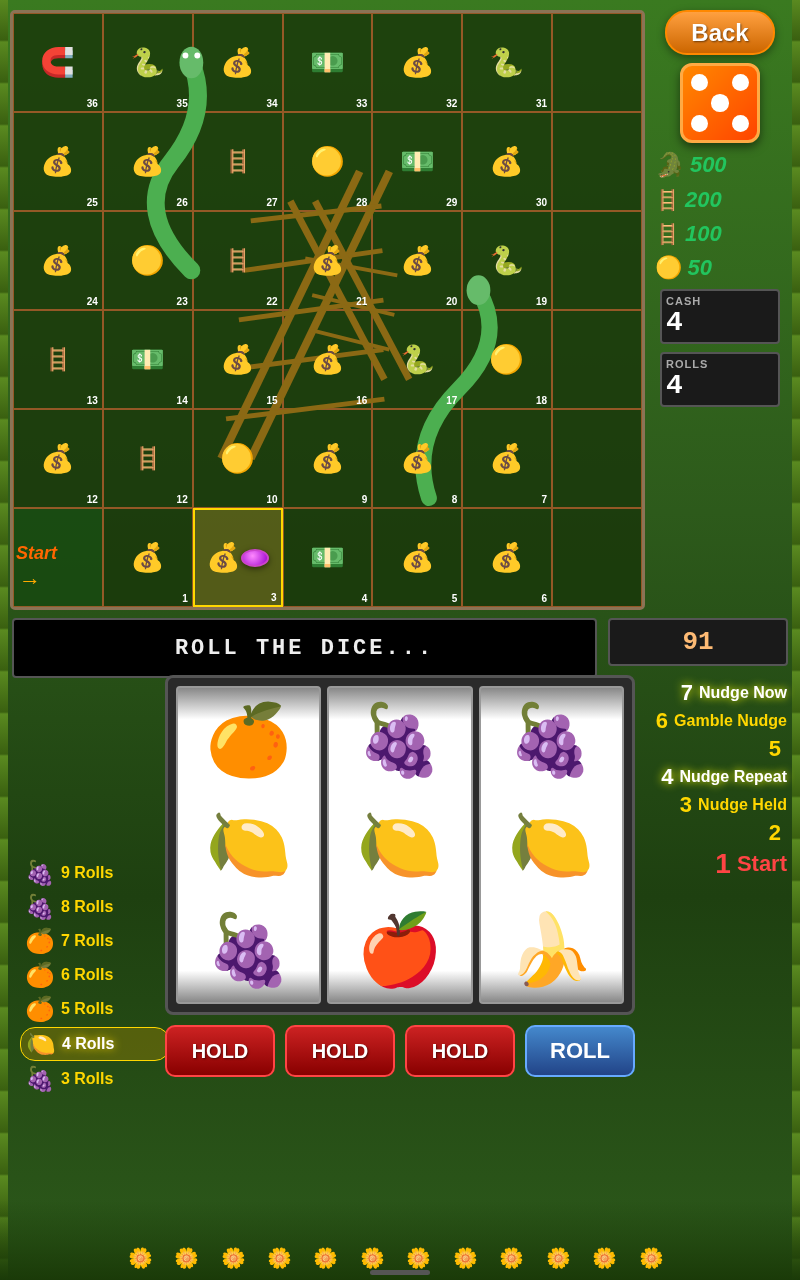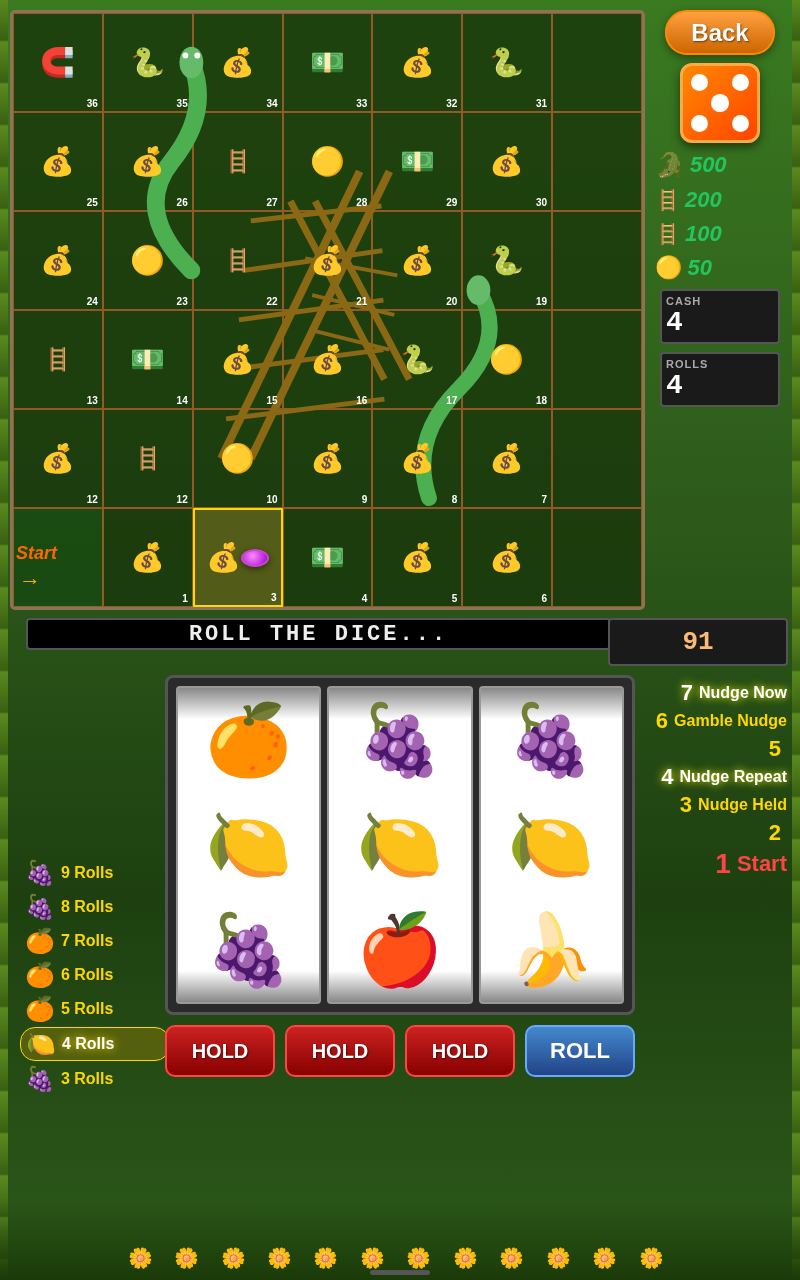--- a/index.html
+++ b/index.html
@@ -191,23 +191,23 @@
       font-size: 28px;
       font-weight: bold;
       color: #fff;
       font-family: 'Courier New', monospace;
     }
 
     
     .marquee-bar {
       position: absolute;
       top: 618px;
-      left: 26px;
+      left: 12px;
       width: 585px;
-      height: 32px;
+      height: 60px;
       background: #000;
       border: 2px solid #555;
       border-radius: 4px;
       display: flex;
       align-items: center;
       justify-content: center;
       overflow: hidden;
     }
 
     .marquee-text {

